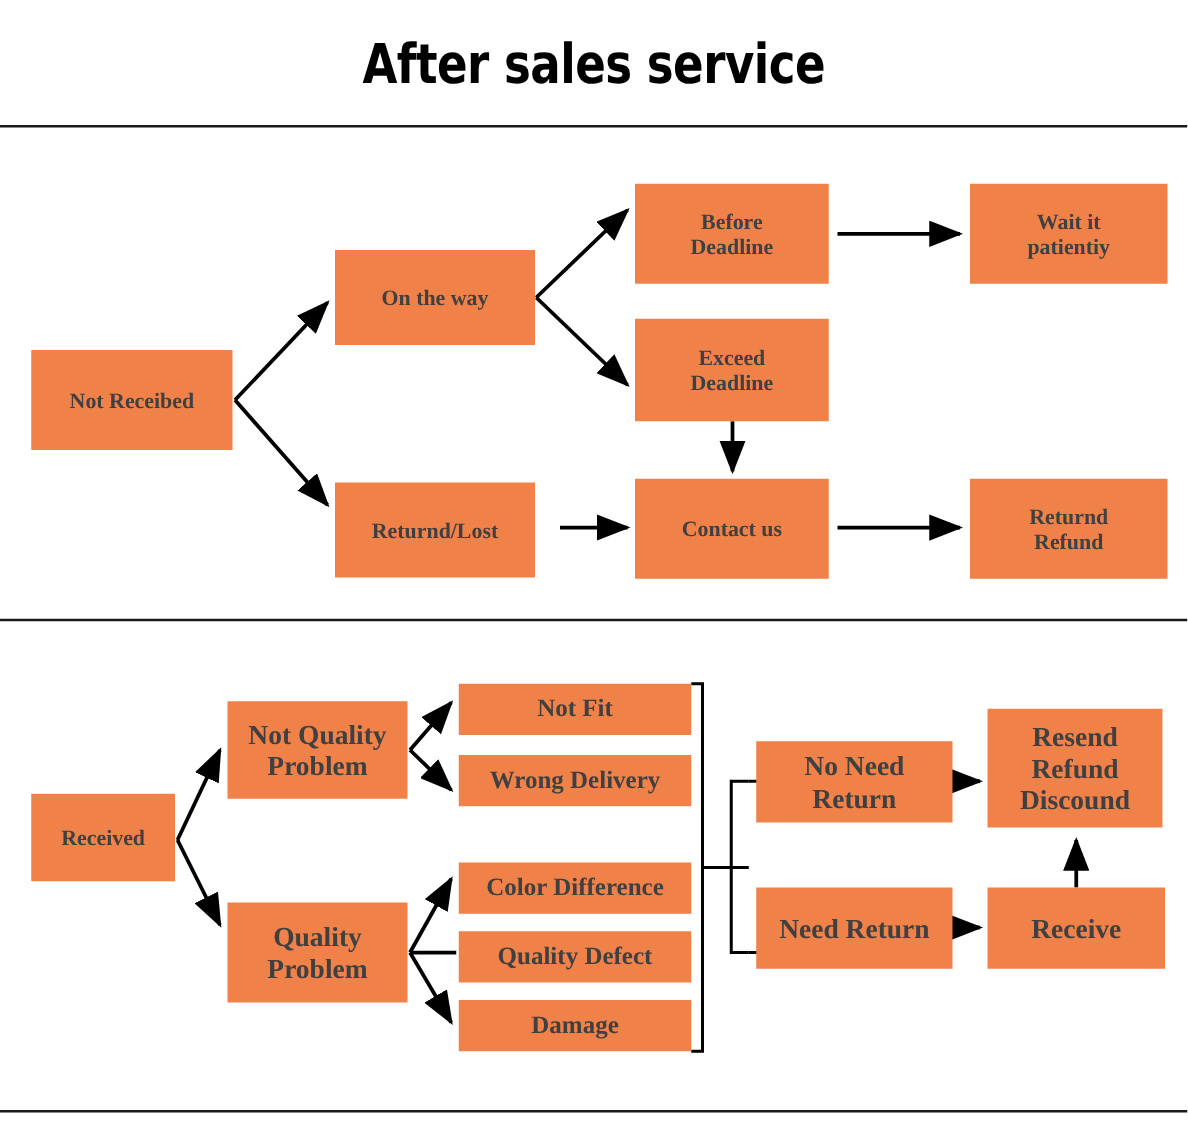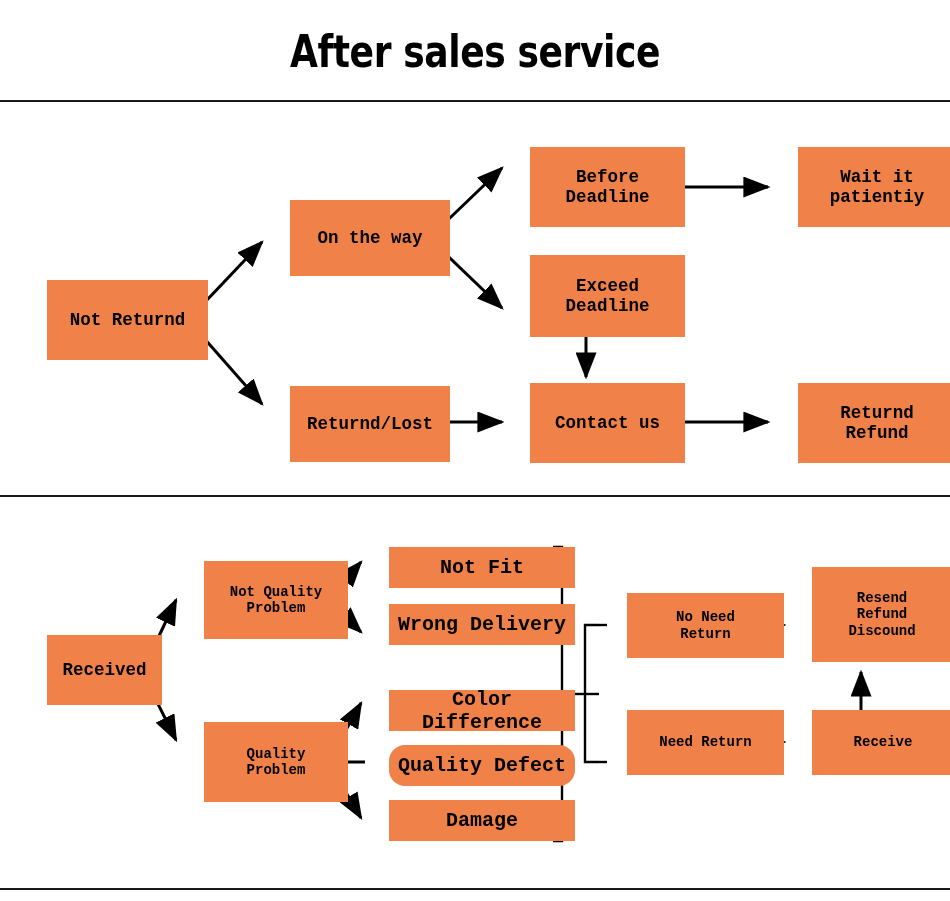--- a/index.html
+++ b/index.html
@@ -52,33 +52,32 @@
     height: 901px;
   }
   .node-box {
     position: absolute;
     background: #F08149;
     display: flex;
     align-items: center;
     justify-content: center;
     text-align: center;
     box-sizing: border-box;
-    color: #000000;
-    font-family: Liberation Mono, monospace;
+    color: #404040;
+    font-family: Liberation Serif, serif;
     font-weight: bold;
     line-height: 1.15;
-    margin-left: 22px;
   }
   .node-label {
     display: block;
     white-space: pre-line;
     padding: 0 4px;
   }
   .sz-lg { font-size: 17.5px; }
-  .sz-md { font-size: 14px; }
+  .sz-md { font-size: 22px; }
   .sz-sm { font-size: 20px; }
 </style>
 </head>
 <body>
 
 <div id="page">
 
   <div class="page-title">After sales service</div>
 
   <div class="divider d1"></div>
@@ -133,21 +132,21 @@
 
       <line x1="762" y1="625" x2="784" y2="625" marker-end="url(#arrowhead)"></line>
 
       <line x1="762" y1="742" x2="784" y2="742" marker-end="url(#arrowhead)"></line>
 
       <line x1="861" y1="710" x2="861" y2="672" marker-end="url(#arrowhead)"></line>
     </g>
   </svg>
 
   <div class="node-box sz-lg" style="left:25px; top:280px; width:161px; height:80px;">
-    <span class="node-label">Not Returnd</span>
+    <span class="node-label">Not Receibed</span>
   </div>
 
   <div class="node-box sz-lg" style="left:268px; top:200px; width:160px; height:76px;">
     <span class="node-label">On the way</span>
   </div>
 
   <div class="node-box sz-lg" style="left:268px; top:386px; width:160px; height:76px;">
     <span class="node-label">Returnd/Lost</span>
   </div>
 
@@ -194,21 +193,21 @@
   </div>
 
   <div class="node-box sz-sm" style="left:367px; top:604px; width:186px; height:41px;">
     <span class="node-label">Wrong Delivery</span>
   </div>
 
   <div class="node-box sz-sm" style="left:367px; top:690px; width:186px; height:41px;">
     <span class="node-label">Color Difference</span>
   </div>
 
-  <div class="node-box sz-sm" style="left:367px; top:745px; width:186px; height:41px;border-radius:16px;">
+  <div class="node-box sz-sm" style="left:367px; top:745px; width:186px; height:41px;">
     <span class="node-label">Quality Defect</span>
   </div>
 
   <div class="node-box sz-sm" style="left:367px; top:800px; width:186px; height:41px;">
     <span class="node-label">Damage</span>
   </div>
 
   <div class="node-box sz-md" style="left:605px; top:710px; width:157px; height:65px;">
     <span class="node-label">Need Return</span>
   </div>

